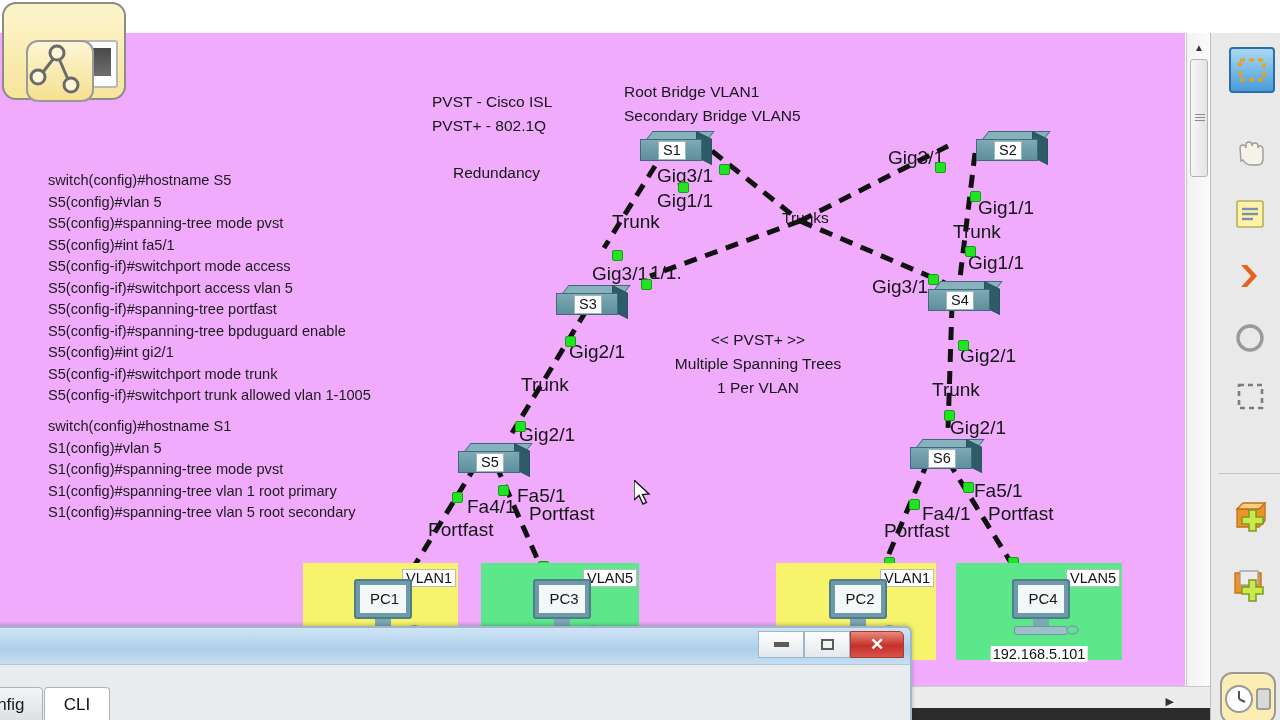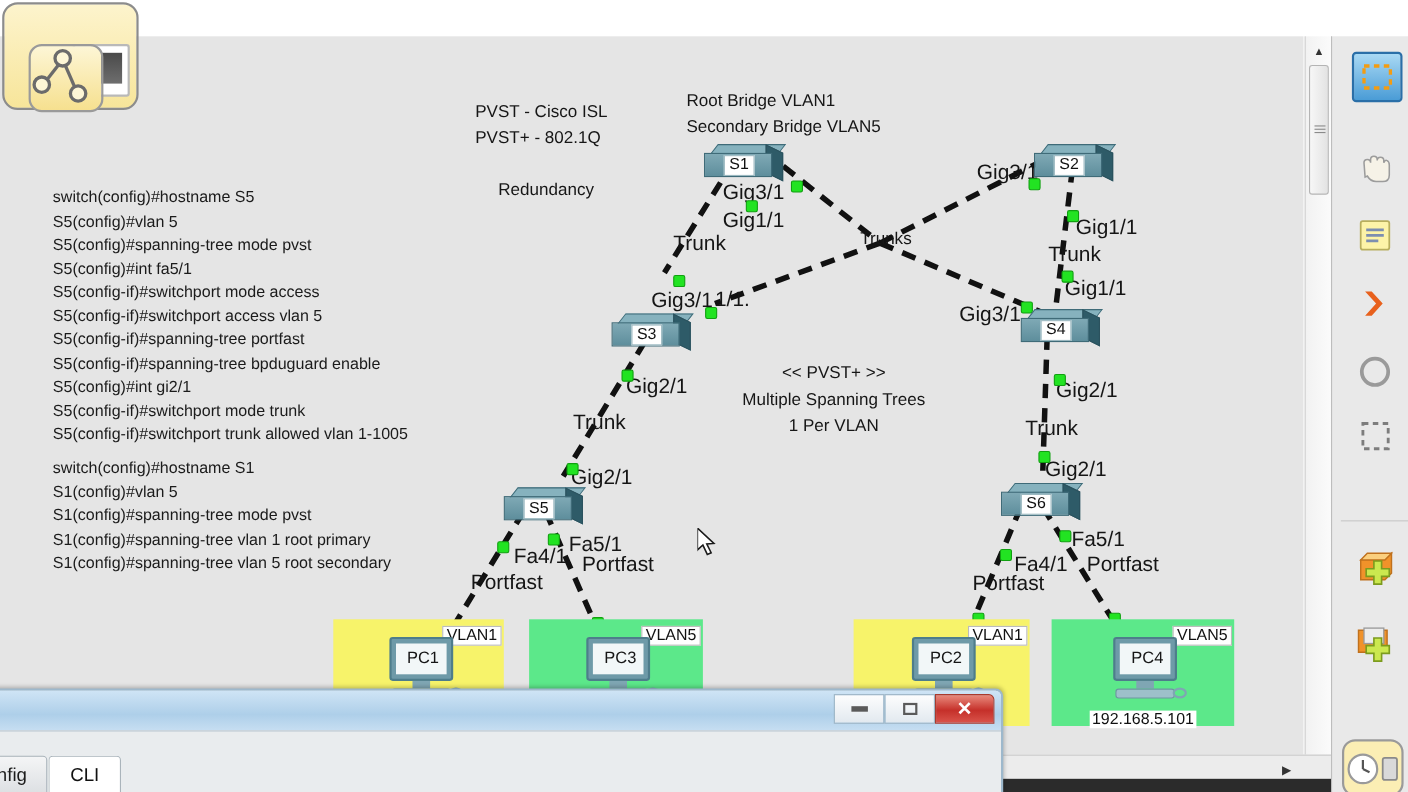--- a/index.html
+++ b/index.html
@@ -51,21 +51,21 @@
     background: linear-gradient(to bottom,#4a4a4a,#6e6e6e); display: block;
   }
   .logo-svg { position: absolute; left: 20px; top: 34px; z-index: 2; }
   .logo-caption {
     position: absolute; left: 92px; top: 98px; font-size: 15px; color: #1c1c1c; white-space: nowrap;
   }
 
   
   .canvas {
     position: absolute; left: 0; top: 33px; width: 1185px; height: 653px;
-    background: #e5e5e5; overflow: hidden;
+    background: #f0abfc; overflow: hidden;
   }
   .canvas-inner { position: absolute; left: 0; top: 0; width: 1185px; height: 653px; }
 
   
   .cfg { position: absolute; font-size: 14.6px; color: #1b1b1b; white-space: nowrap; line-height: 21.5px; }
   #cfg1 { left: 48px; top: 137px; }
   #cfg2 { left: 48px; top: 383px; }
 
   
   .lbl { position: absolute; color: #151515; white-space: nowrap; }
@@ -279,21 +279,21 @@
           <div class="ldot" style="left: 1008px; top: 524px;"></div>
         </div>
 
       <div id="switches">
           <div class="sw" style="left: 640px; top: 96px;">
             <div class="top"></div>
             <div class="side"></div>
             <div class="body"></div>
             <div class="nm">S1</div>
           </div>
-          <div class="sw" style="left: 940px; top: 96px;">
+          <div class="sw" style="left: 976px; top: 96px;">
             <div class="top"></div>
             <div class="side"></div>
             <div class="body"></div>
             <div class="nm">S2</div>
           </div>
           <div class="sw" style="left: 556px; top: 250px;">
             <div class="top"></div>
             <div class="side"></div>
             <div class="body"></div>
             <div class="nm">S3</div>

